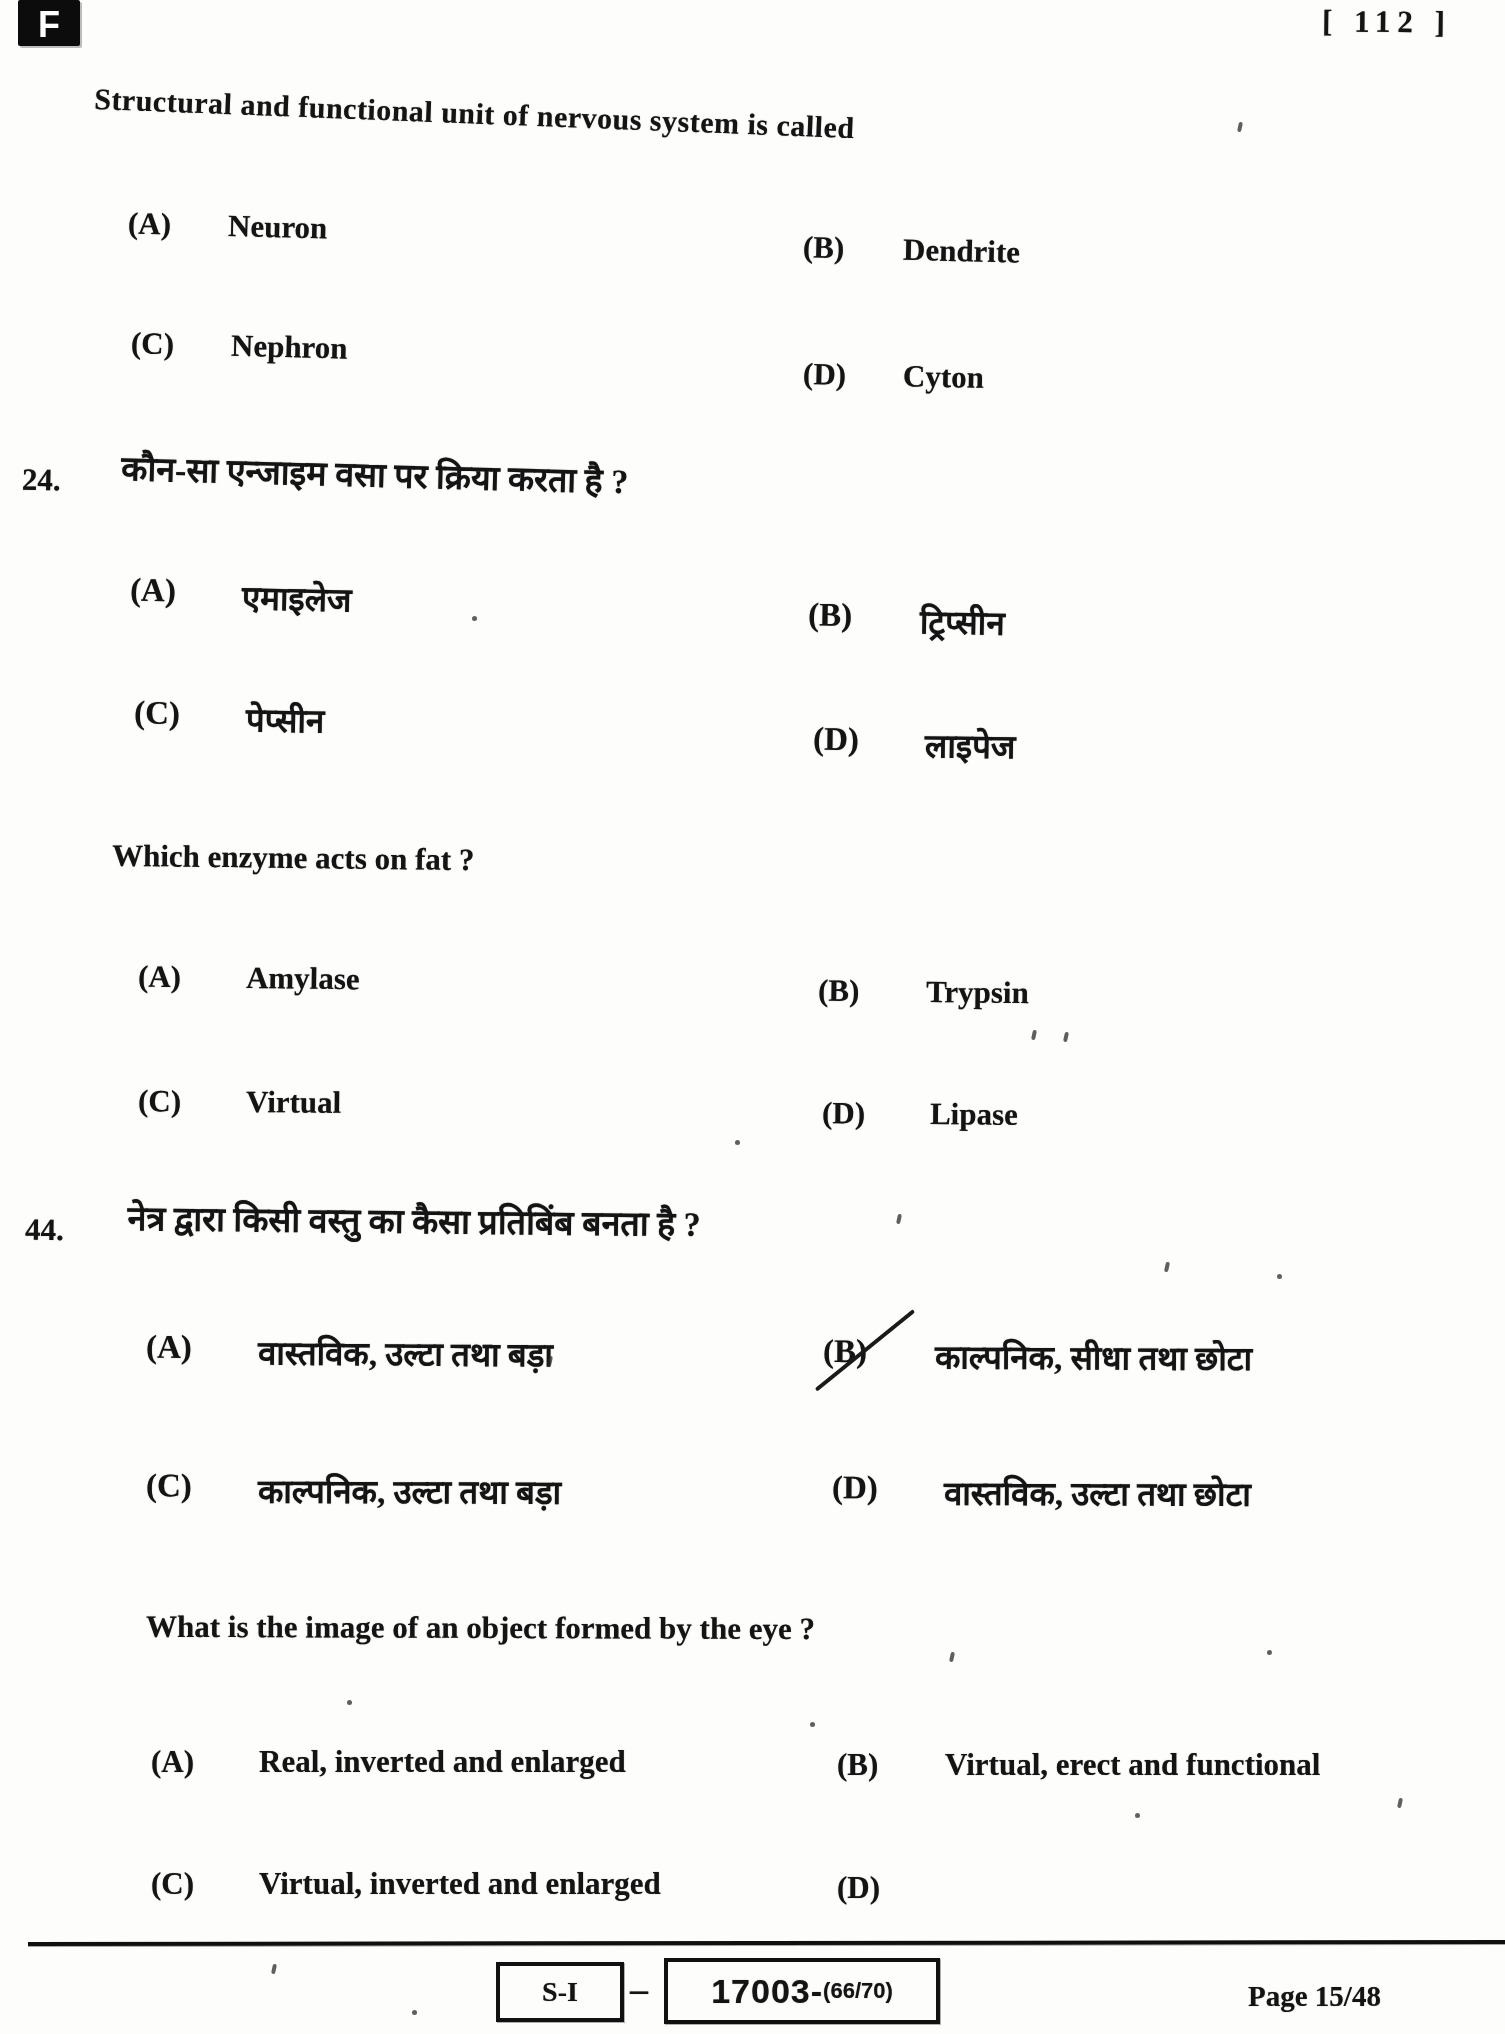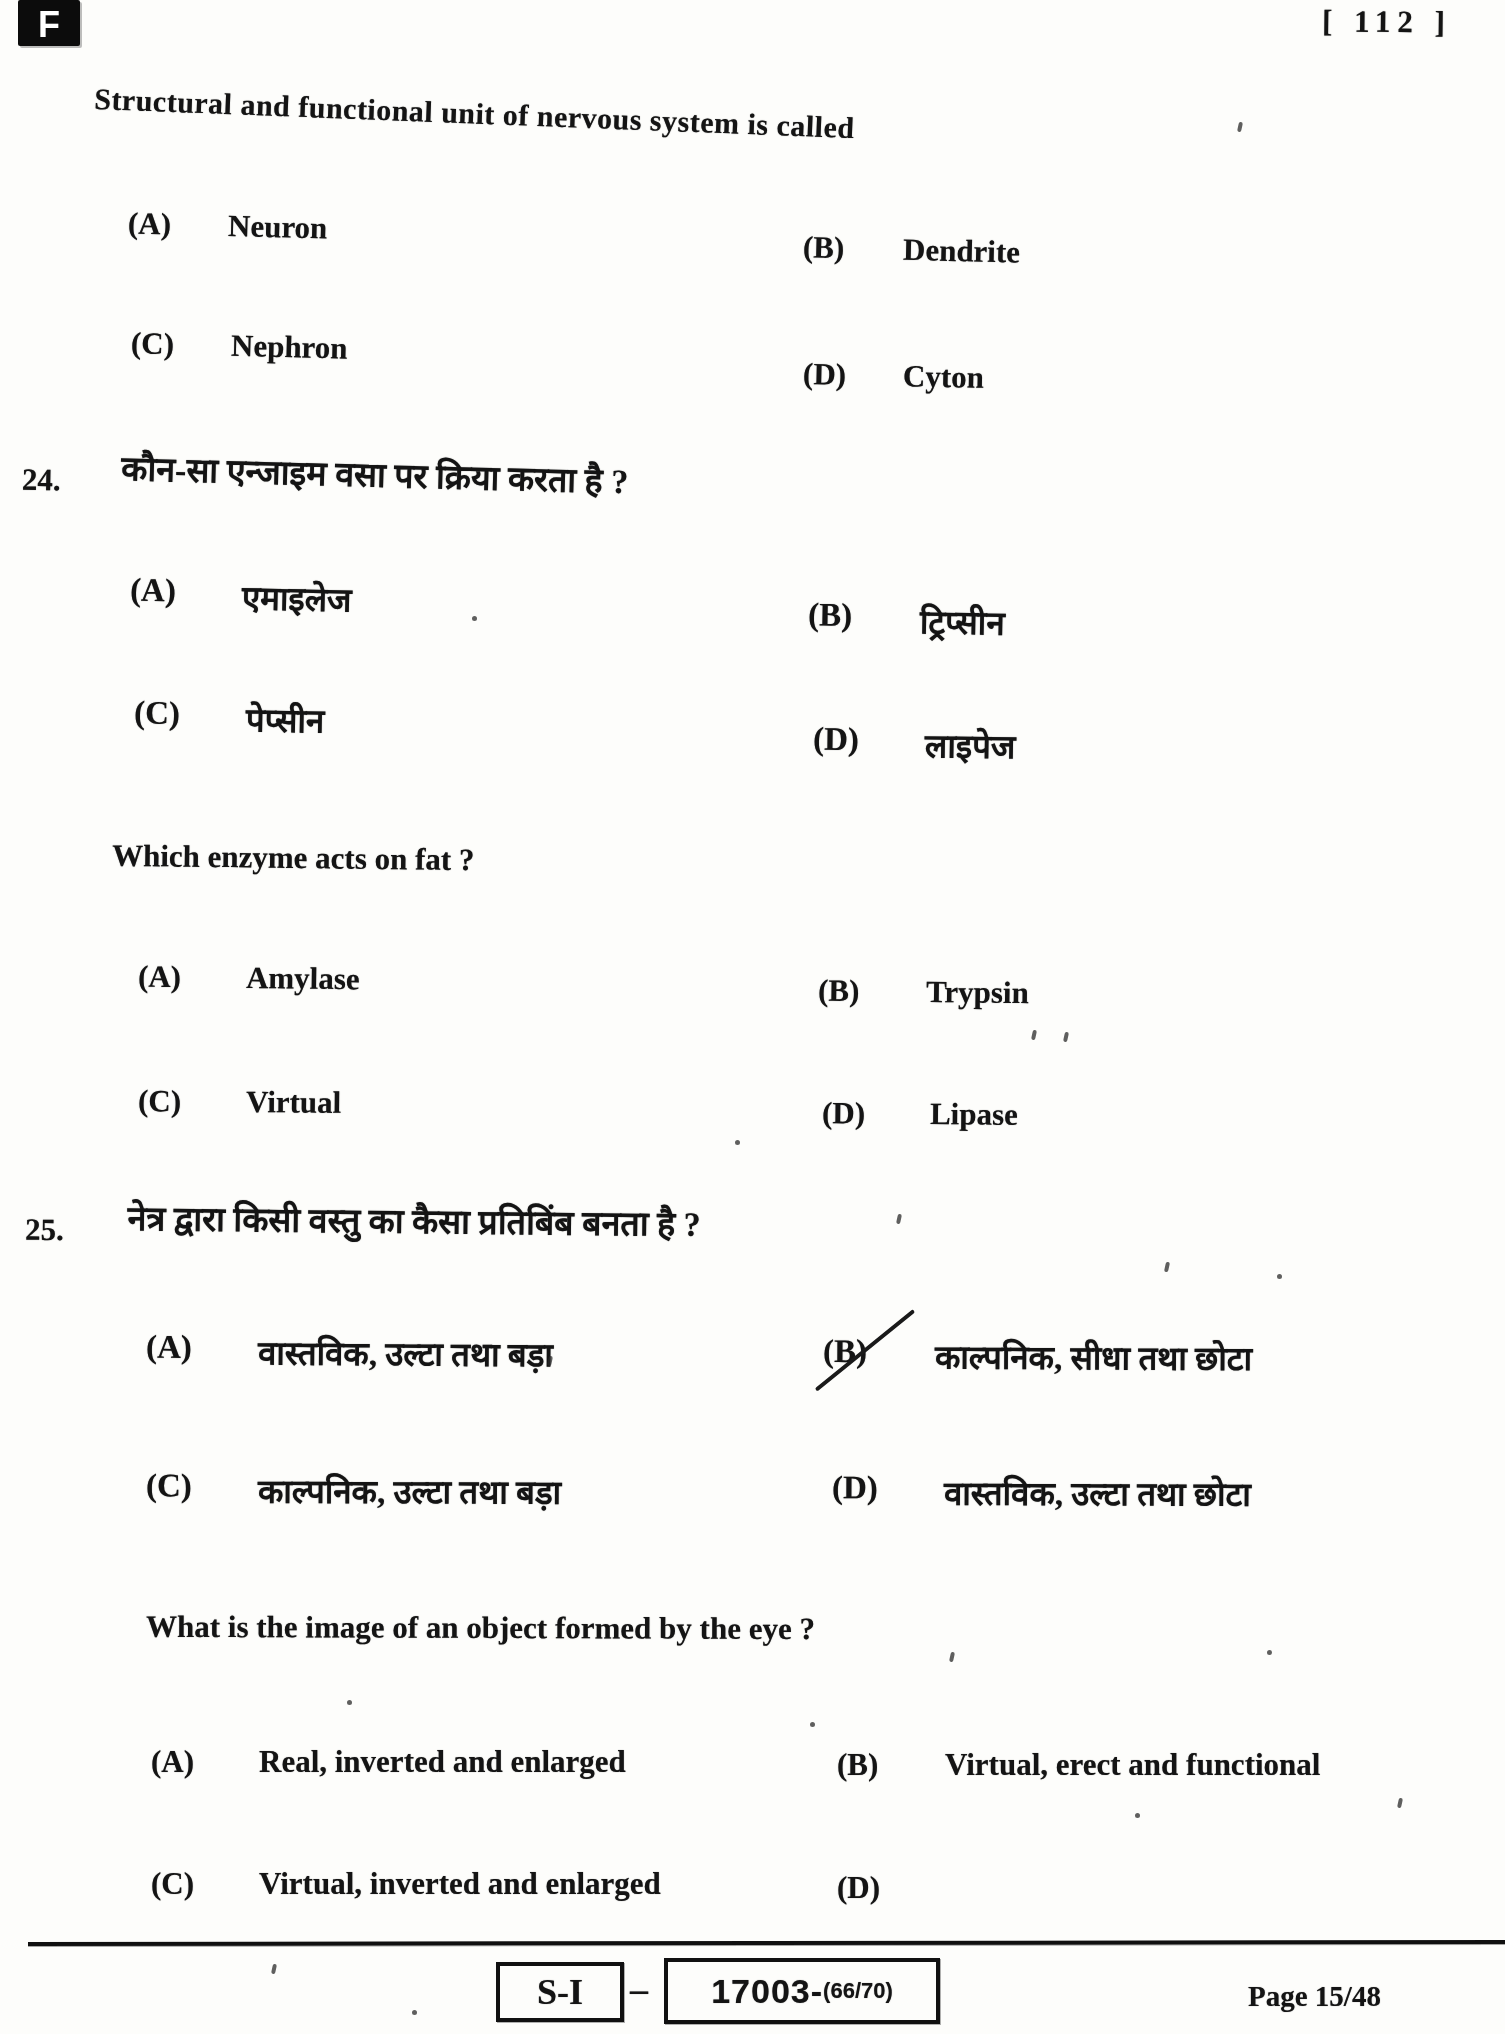--- a/index.html
+++ b/index.html
@@ -51,21 +51,21 @@
     position:absolute; left:28px; top:1941px; width:1477px; height:4px;
     background:#101010; transform:rotate(-.08deg);
     box-shadow:0 1px 0 rgba(0,0,0,.35);
   }
   .code-box {
     position:absolute; border:4px solid #111; background:#fdfdfb;
     display:flex; align-items:center; justify-content:center;
     box-shadow:1px 1px 0 rgba(0,0,0,.3);
   }
   .setcode { left:496px; top:1962px; width:120px; height:52px;
-             font-size:36px; font-weight:700; }
+             font-size:28px; font-weight:700; }
   .papercode { left:664px; top:1958px; width:268px; height:58px;
                font-family:"Liberation Sans", sans-serif; }
   .papercode .big   { font-size:34px; font-weight:700; letter-spacing:1px; }
   .papercode .small { font-size:22px; font-weight:700; }
   .footer-sep { position:absolute; left:630px; top:1968px; font-size:36px; font-weight:700; }
   .page-label { position:absolute; left:1248px; top:1980px; font-size:29px; font-weight:700; }
 
   
   .speck { position:absolute; background:#2a2a2a; opacity:.75; }
   .tick  { width:4px; height:10px; border-radius:2px; transform:rotate(12deg); }
@@ -132,21 +132,21 @@
   </div>
   <div class="opt opt-en txtshadow" style="left:138px; top:1084px; transform:rotate(.5deg);">
     <span class="lbl">(C)</span>
     <span class="txt">Virtual</span>
   </div>
   <div class="opt opt-en txtshadow" style="left:822px; top:1096px; transform:rotate(.5deg);">
     <span class="lbl">(D)</span>
     <span class="txt">Lipase</span>
   </div>
 
-  <div class="qnum txtshadow" style="left:25px; top:1212px; transform:rotate(.5deg);">25.</div>
+  <div class="qnum txtshadow" style="left:25px; top:1212px; transform:rotate(.5deg);">44.</div>
   <div class="stem-hi txtshadow" style="left:128px; top:1194px; transform:rotate(.6deg); transform-origin:left top;">नेत्र द्वारा किसी वस्तु का कैसा प्रतिबिंब बनता है ?</div>
 
   <div class="opt opt-hi txtshadow" style="left:146px; top:1330px; transform:rotate(.4deg);">
     <span class="lbl">(A)</span>
     <span class="txt">वास्तविक, उल्टा तथा बड़ा</span>
   </div>
   <div class="opt opt-hi txtshadow" style="left:823px; top:1334px; transform:rotate(.3deg);">
     <span class="lbl">(B)</span>
     <span class="txt">काल्पनिक, सीधा तथा छोटा</span>
   </div>

